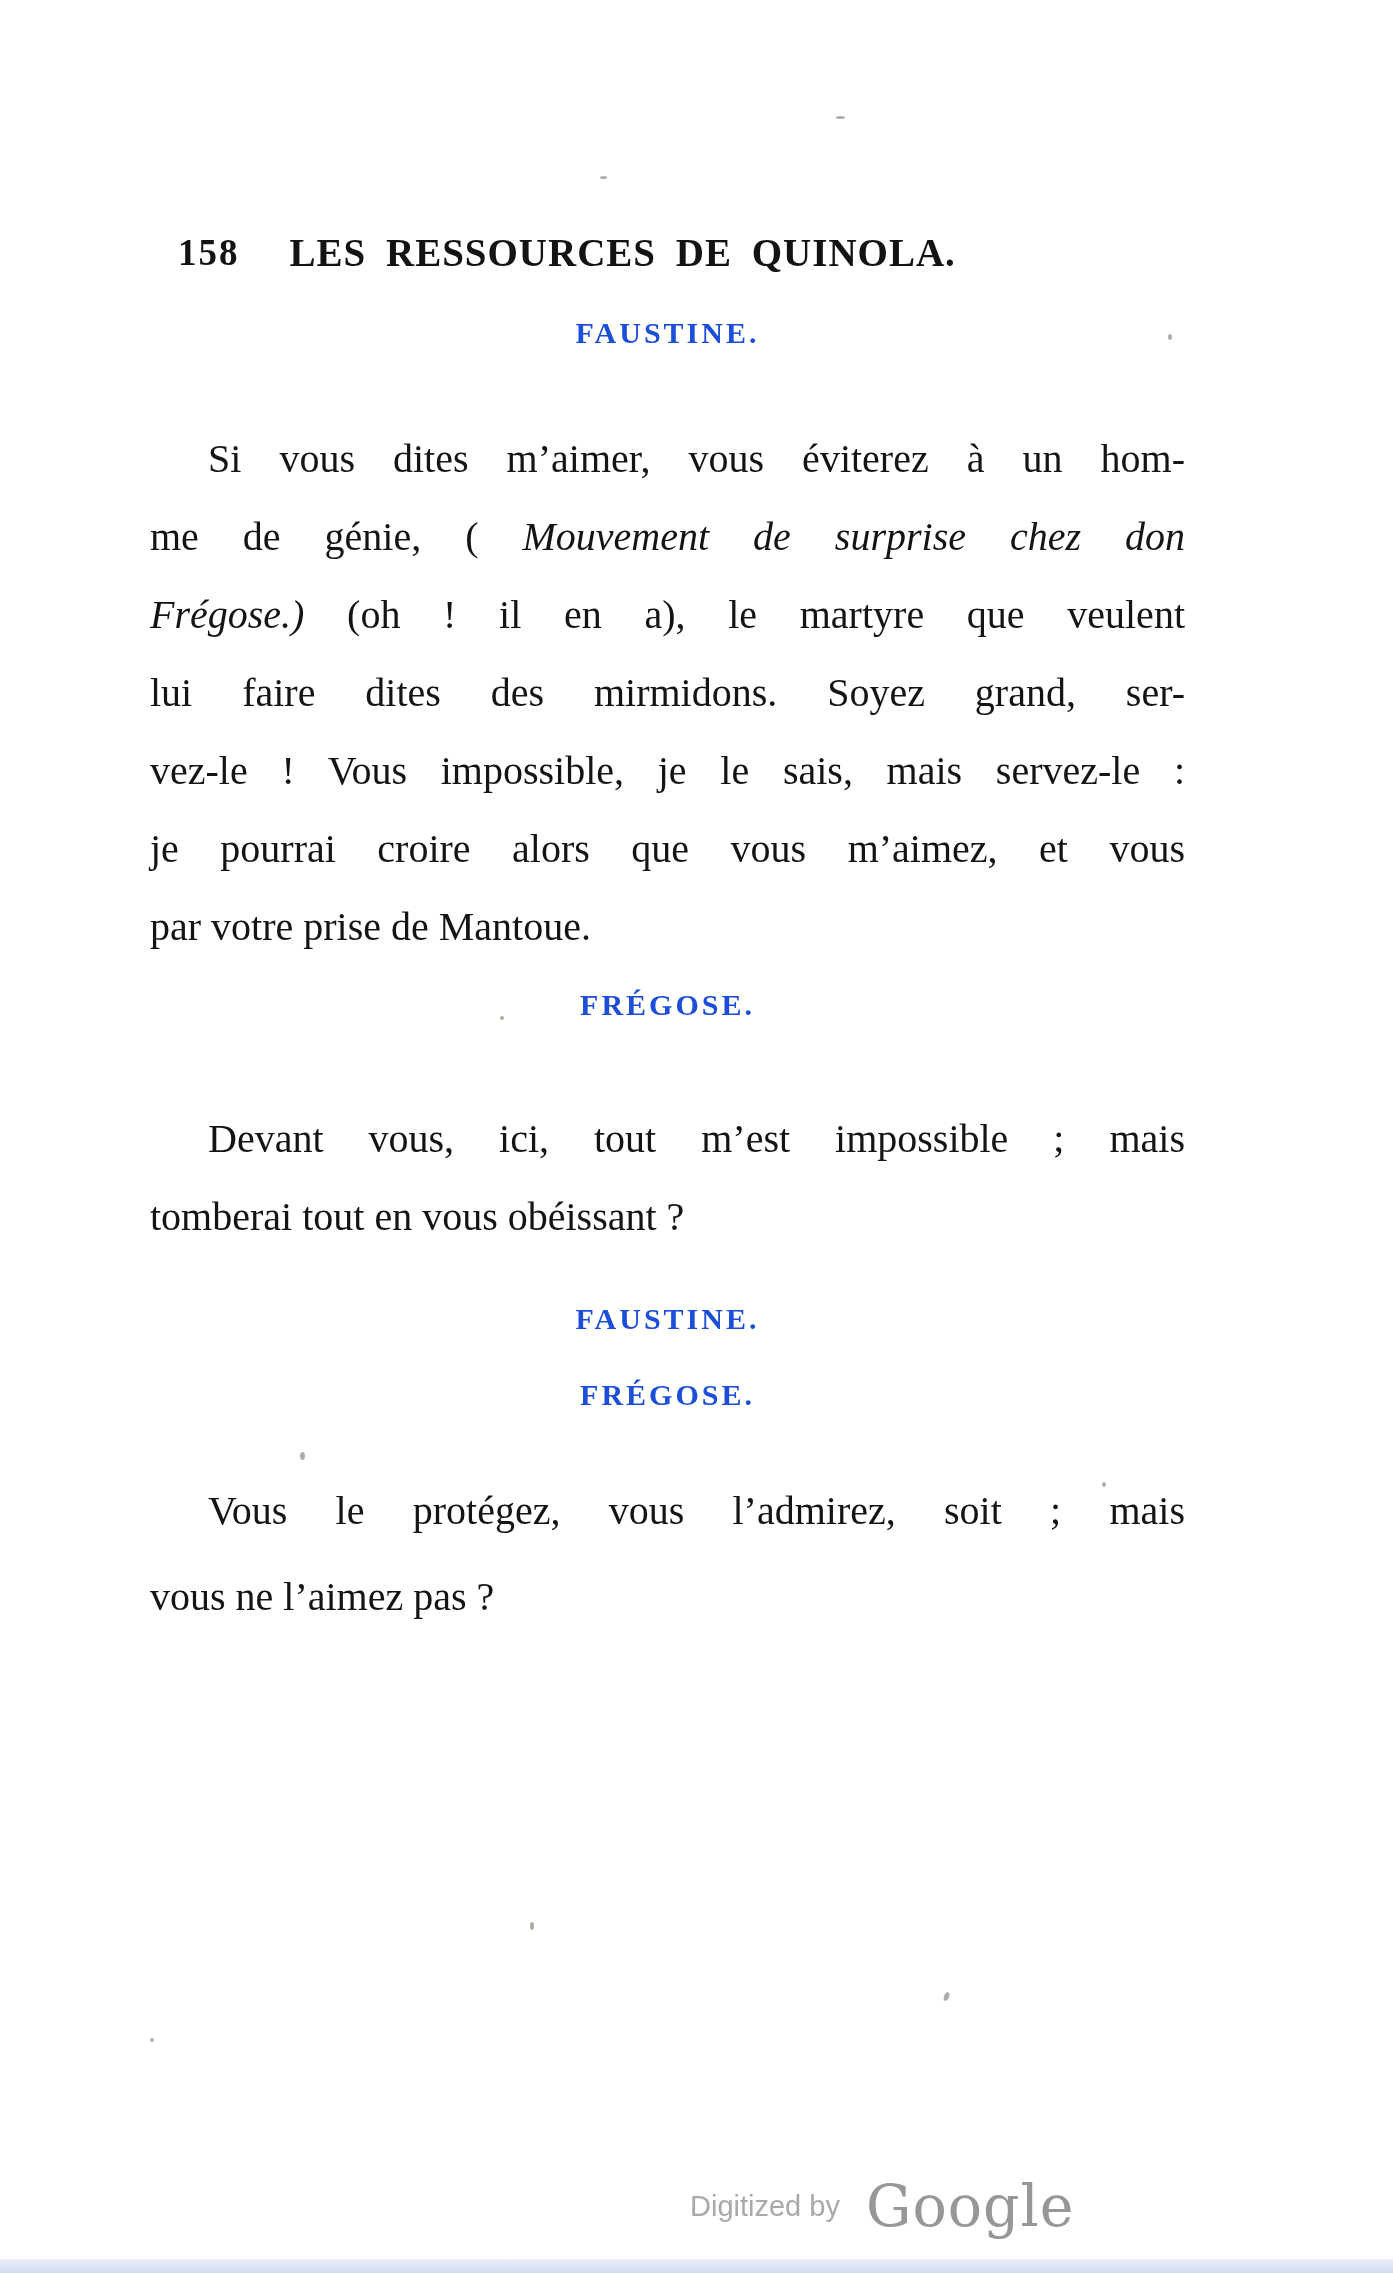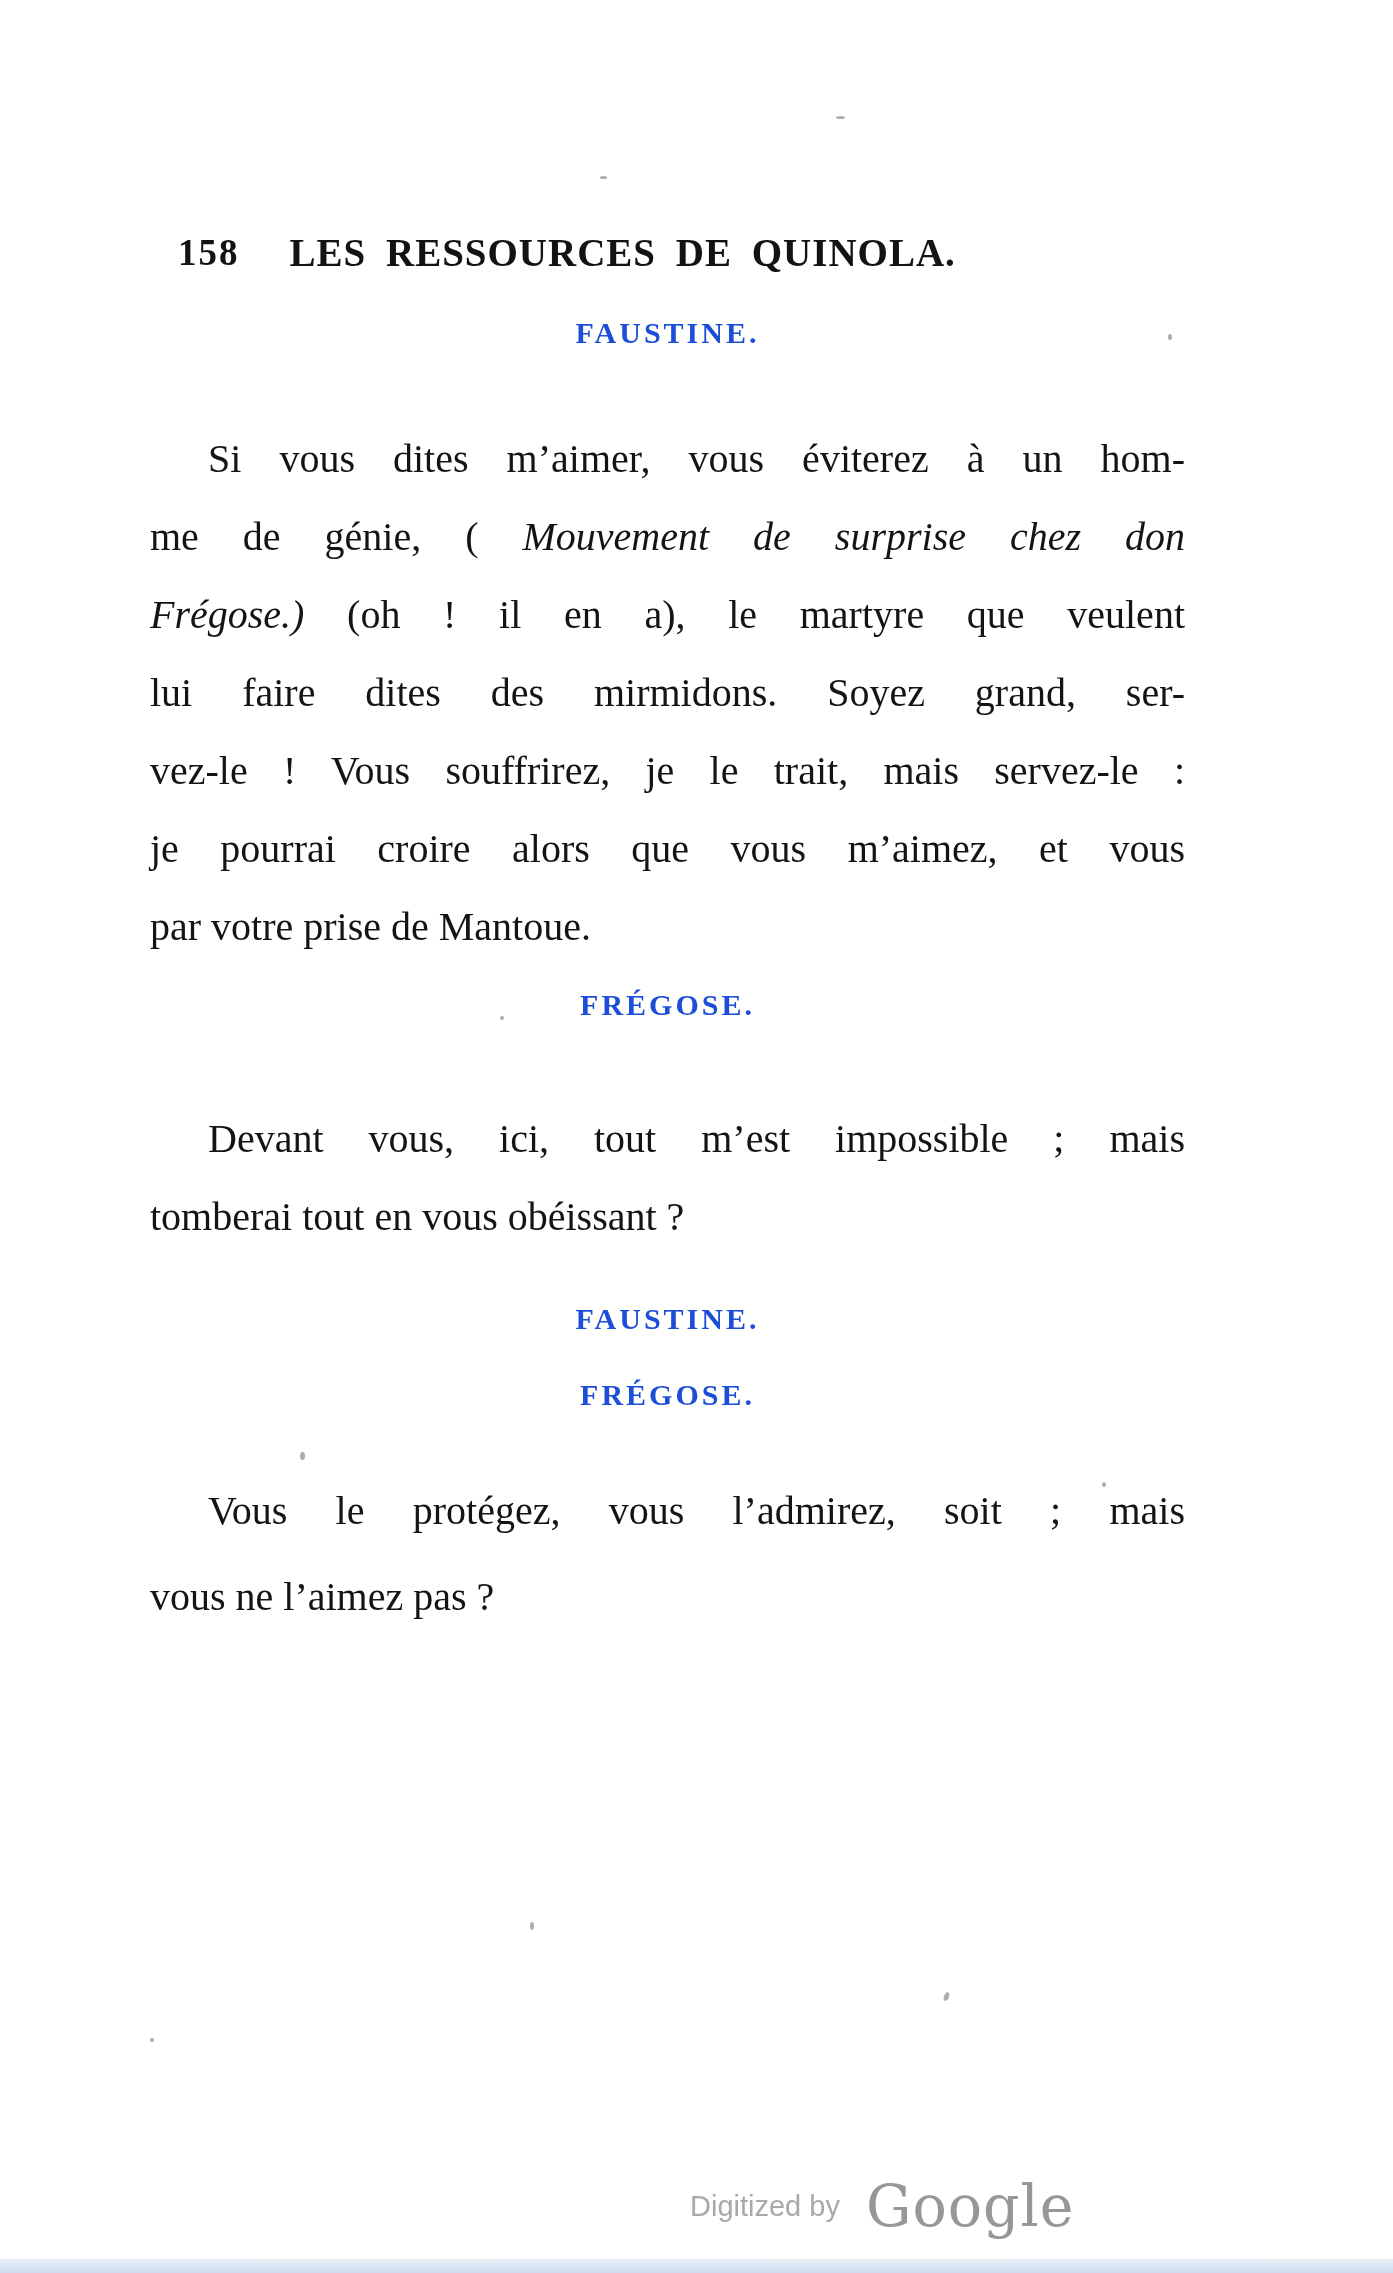--- a/index.html
+++ b/index.html
@@ -90,21 +90,21 @@
     <span class="running-title">LES RESSOURCES DE QUINOLA.</span>
   </div>
 
   <div id="content">
       <div class="speaker blk-0">FAUSTINE.</div>
       <div class="para blk-1">
         <div class="line first"><span>Si vous dites m’aimer, vous éviterez à un hom-</span></div>
         <div class="line"><span>me de génie, ( </span><i>Mouvement de surprise chez don</i></div>
         <div class="line"><i>Frégose.)</i><span> (oh ! il en a), le martyre que veulent</span></div>
         <div class="line"><span>lui faire dites des mirmidons. Soyez grand, ser-</span></div>
-        <div class="line"><span>vez-le ! Vous souffrirez, je le trait, mais servez-le :</span></div>
+        <div class="line"><span>vez-le ! Vous impossible, je le sais, mais servez-le :</span></div>
         <div class="line"><span>je pourrai croire alors que vous m’aimez, et vous</span></div>
         <div class="line last"><span>par votre prise de Mantoue.</span></div>
       </div>
       <div class="speaker blk-2">FRÉGOSE.</div>
       <div class="para blk-3">
         <div class="line first"><span>Devant vous, ici, tout m’est impossible ; mais</span></div>
         <div class="line last"><span>tomberai tout en vous obéissant ?</span></div>
       </div>
       <div class="speaker blk-4">FAUSTINE.</div>
       <div class="speaker blk-6">FRÉGOSE.</div>

